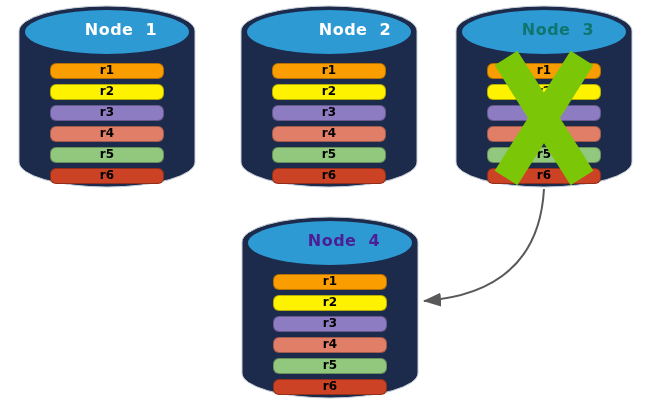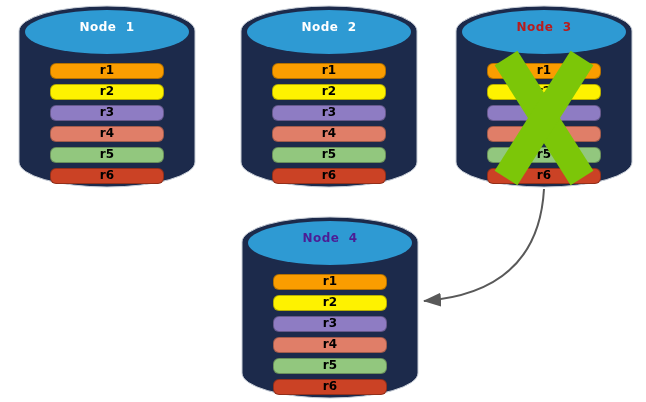--- a/index.html
+++ b/index.html
@@ -2,28 +2,28 @@
 <html><head>
 <meta charset="utf-8">
 <style>
   html,body{margin:0;padding:0;background:#fff;}
   .stage{
     position:relative;width:646px;height:402px;background:#FFFFFF;
     font-family:"DejaVu Sans","Liberation Sans",sans-serif;overflow:hidden;
   }
   .node{position:absolute;width:178px;height:186px;}
   #node1{left:18px;top:5px;}
-  #node2{left:240px;top:5px;}
+  #node2{left:240px;top:5px;padding-left:24px;}
   #node3{left:455px;top:5px;}
   #node4{left:241px;top:216px;}
   .cyl{position:absolute;left:0;top:0;}
   .cyl .body{stroke:#C9CFD8;stroke-width:1;}
   .node-title{
-    position:absolute;left:0;top:15px;width:100%;text-align:center;
-    font-weight:bold;font-size:12px;letter-spacing:.5px;white-space:pre;
+    position:absolute;left:14px;top:15px;width:100%;text-align:center;
+    font-weight:bold;font-size:16px;letter-spacing:.5px;white-space:pre;
   }
   .bars{
     position:absolute;left:32px;top:58px;width:114px;
     display:flex;flex-direction:column;gap:5px;
   }
   .bar{
     height:16px;line-height:13px;border-radius:6px;box-sizing:border-box;
     border:1px solid rgba(0,0,0,.28);
     font-size:12px;font-weight:bold;color:#000;text-align:center;
   }
@@ -64,21 +64,21 @@
       <div class="bar" style="background-color: rgb(146, 199, 126);">r5</div>
       <div class="bar" style="background-color: rgb(203, 66, 37);">r6</div>
     </div>
   </div>
 
   <div class="node" id="node3">
     <svg class="cyl" width="178" height="186" viewBox="0 0 178 186">
       <path class="body" d="M1,26 A88,25 0 0 1 177,26 L177,157 A88,25 0 0 1 1,157 Z" fill="#1C2A4B"></path>
       <ellipse cx="89" cy="27" rx="82" ry="22" fill="#2E9AD3"></ellipse>
     </svg>
-    <div class="node-title" style="color: #b91c1c;">Node  3</div>
+    <div class="node-title" style="color: #0f766e;">Node  3</div>
     <div class="bars">
       <div class="bar" style="background-color: rgb(250, 157, 0);">r1</div>
       <div class="bar" style="background-color: rgb(254, 242, 0);">r2</div>
       <div class="bar" style="background-color: rgb(142, 124, 195);">r3</div>
       <div class="bar" style="background-color: rgb(224, 126, 104);">r4</div>
       <div class="bar" style="background-color: rgb(146, 199, 126);">r5</div>
       <div class="bar" style="background-color: rgb(203, 66, 37);">r6</div>
     </div>
   </div>
 

